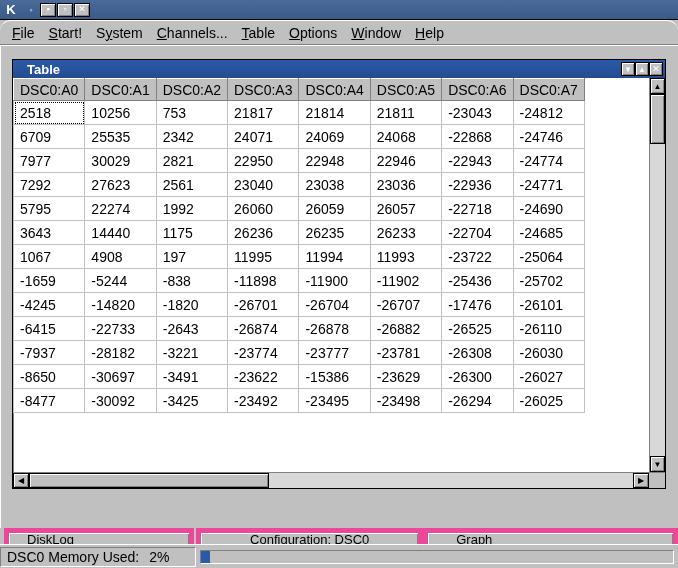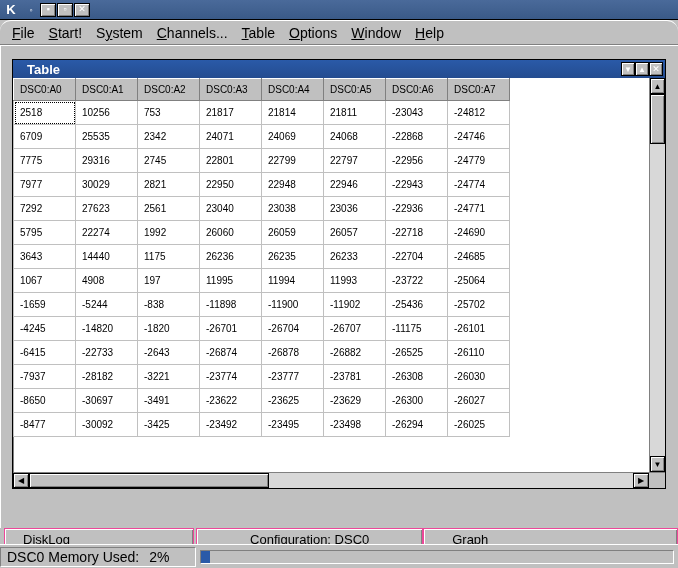--- a/index.html
+++ b/index.html
@@ -23,39 +23,39 @@
 
 
 .subwindow { border: 1px solid #000; background: #fff; box-shadow: inset 1px 1px #808080; height: 430px; display:flex; flex-direction:column; }
 .subwindow-titlebar { position: relative; background: linear-gradient(to bottom, #2a5aa8, #244c90); color: #fff; height: 18px; display:flex; align-items:center; padding-left: 14px; }
 .subwindow-title { font-weight: bold; font-size: 13px; }
 .subwindow-tb-buttons { position:absolute; right:2px; top:2px; display:flex; gap:0; }
 .subwindow-tb-btn { width:14px; height:14px; background:#c0c0c0; border:1px solid #000; box-shadow: inset 1px 1px #fff, inset -1px -1px #808080; display:inline-flex; align-items:center; justify-content:center; font-size:9px; line-height:1; cursor:default;}
 
 .table-area { flex:1; display:flex; overflow:hidden; }
 .table-scroll { flex:1; overflow:hidden; }
-table { border-collapse: collapse; font-size: 10px; background:#fff; }
+table { border-collapse: collapse; font-size: 14px; background:#fff; }
 th { background:#c0c0c0; border:1px solid #808080; border-top-color:#fff; border-left-color:#fff; height:22px; padding:0 6px; text-align:left; font-weight:normal; min-width:62px; }
 td { border:1px solid #c0c0c0; height:24px; padding:0 6px; text-align:left; min-width:62px; }
 td.focused { outline:1px dotted #000; outline-offset:-2px; }
 
 .vscroll { width:16px; background:#c0c0c0; border-left:1px solid #808080; display:flex; flex-direction:column; }
 .vscroll .arrow { height:16px; background:#c0c0c0; border:1px solid #000; box-shadow: inset 1px 1px #fff, inset -1px -1px #808080; display:flex; align-items:center; justify-content:center; font-size:8px; cursor:default;}
 .vscroll .track { flex:1; background:#d8d8d8; position:relative; }
 .vscroll .thumb { position:absolute; left:0; right:0; top:0; height:50px; background:#c0c0c0; border:1px solid #000; box-shadow: inset 1px 1px #fff, inset -1px -1px #808080; }
 
 .hscroll { height:16px; background:#c0c0c0; border-top:1px solid #808080; display:flex; }
 .hscroll .arrow { width:16px; background:#c0c0c0; border:1px solid #000; box-shadow: inset 1px 1px #fff, inset -1px -1px #808080; display:flex; align-items:center; justify-content:center; font-size:8px; cursor:default;}
 .hscroll .track { flex:1; background:#d8d8d8; position:relative; }
 .hscroll .thumb { position:absolute; top:0; bottom:0; left:0; width:240px; background:#c0c0c0; border:1px solid #000; box-shadow: inset 1px 1px #fff, inset -1px -1px #808080; }
 .hscroll .corner { width:16px; background:#c0c0c0; }
 
 
 .bottom-bar { position:absolute; left:0; right:0; bottom:18px; height:22px; display:flex; background:#c0c0c0; }
-.tab-btn { border:1px solid #ec4899; box-shadow: inset 1px 1px #fff, inset -1px -1px #808080; background:#c0c0c0; padding:2px 12px; font-size:13px; display:flex; align-items:center; cursor:default; }
+.tab-btn { border:5px solid #ec4899; box-shadow: inset 1px 1px #fff, inset -1px -1px #808080; background:#c0c0c0; padding:2px 12px; font-size:13px; display:flex; align-items:center; cursor:default; }
 .tab-btn.disklog { width:194px; margin-left:4px; margin-right:2px; justify-content:flex-start; padding-left:18px;}
 .tab-btn.config  { width:232px; margin-right:0; justify-content:center; }
 .tab-btn.graph   { width:260px; justify-content:flex-start; padding-left:28px;}
 
 
 .statusbar { position:absolute; left:0; right:0; bottom:0; height:24px; background:#c0c0c0; border-top:1px solid #fff; display:flex; align-items:center; font-size:14px; }
 .status-label { border:1px solid #808080; border-right-color:#fff; border-bottom-color:#fff; box-shadow: inset 1px 1px #c0c0c0; padding:1px 6px; display:inline-flex; gap:10px; width:196px; }
 .progress { flex:1; height:14px; border:1px solid #808080; border-right-color:#fff; border-bottom-color:#fff; background:#c0c0c0; margin-left:4px; margin-right:4px; position:relative; }
 .progress .fill { position:absolute; left:0; top:0; bottom:0; width:2%; background:#2a5aa8; }
 </style>
@@ -123,30 +123,20 @@
                 <td>6709</td>
                 <td>25535</td>
                 <td>2342</td>
                 <td>24071</td>
                 <td>24069</td>
                 <td>24068</td>
                 <td>-22868</td>
                 <td>-24746</td>
               </tr>
               <tr>
-                <td>7775</td>
-                <td>29316</td>
-                <td>2745</td>
-                <td>22801</td>
-                <td>22799</td>
-                <td>22797</td>
-                <td>-22956</td>
-                <td>-24779</td>
-              </tr>
-              <tr>
                 <td>7977</td>
                 <td>30029</td>
                 <td>2821</td>
                 <td>22950</td>
                 <td>22948</td>
                 <td>22946</td>
                 <td>-22943</td>
                 <td>-24774</td>
               </tr>
               <tr>
@@ -199,21 +189,21 @@
                 <td>-25436</td>
                 <td>-25702</td>
               </tr>
               <tr>
                 <td>-4245</td>
                 <td>-14820</td>
                 <td>-1820</td>
                 <td>-26701</td>
                 <td>-26704</td>
                 <td>-26707</td>
-                <td>-11175</td>
+                <td>-17476</td>
                 <td>-26101</td>
               </tr>
               <tr>
                 <td>-6415</td>
                 <td>-22733</td>
                 <td>-2643</td>
                 <td>-26874</td>
                 <td>-26878</td>
                 <td>-26882</td>
                 <td>-26525</td>
@@ -227,21 +217,21 @@
                 <td>-23777</td>
                 <td>-23781</td>
                 <td>-26308</td>
                 <td>-26030</td>
               </tr>
               <tr>
                 <td>-8650</td>
                 <td>-30697</td>
                 <td>-3491</td>
                 <td>-23622</td>
-                <td>-23625</td>
+                <td>-15386</td>
                 <td>-23629</td>
                 <td>-26300</td>
                 <td>-26027</td>
               </tr>
               <tr>
                 <td>-8477</td>
                 <td>-30092</td>
                 <td>-3425</td>
                 <td>-23492</td>
                 <td>-23495</td>

